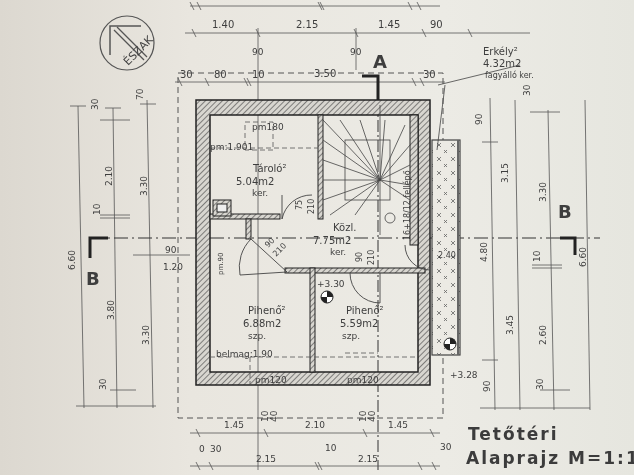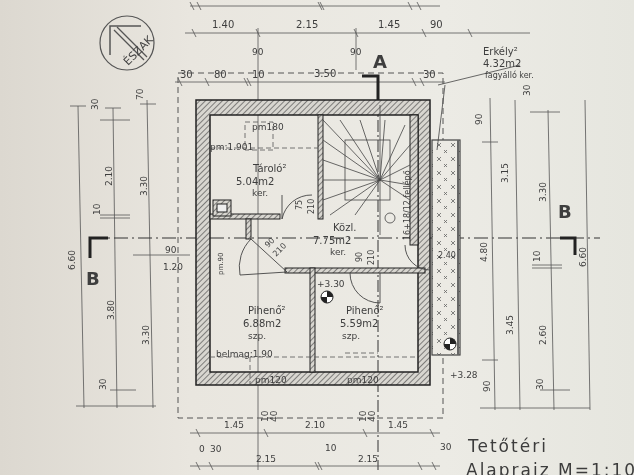--- a/index.html
+++ b/index.html
@@ -2,21 +2,21 @@
 <html><head>
 <meta charset="utf-8">
 <style>
   html,body{margin:0;padding:0;}
   body{width:634px;height:475px;overflow:hidden;background:#e6e2da;position:relative;
        font-family:"DejaVu Sans",sans-serif;color:#3a3a3a;}
   #sheet{position:absolute;left:0;top:0;width:634px;height:475px;
          background:linear-gradient(90deg,#dcd8d0 0%,#e9e6df 30%,#ecebe5 70%,#e6e6df 100%);}
   svg{position:absolute;left:0;top:0;}
   .t{font-family:"DejaVu Sans",sans-serif;fill:#3e3e3e;}
-  .title{position:absolute;font-family:"DejaVu Sans",sans-serif;color:#3c3c3c;letter-spacing:2px;font-weight:400;margin-top:12px;}
+  .title{position:absolute;font-family:"DejaVu Sans",sans-serif;color:#3c3c3c;letter-spacing:2px;font-weight:700;}
 </style>
 </head>
 <body>
 
 <div id="sheet">
 <svg width="634" height="475" viewBox="0 0 634 475">
   <defs>
     <pattern id="hatch" width="4" height="4" patternUnits="userSpaceOnUse" patternTransform="rotate(45)">
       <rect width="4" height="4" fill="#d8d6d0"></rect>
       <line x1="0" y1="0" x2="0" y2="4" stroke="#555" stroke-width="1.4"></line>

